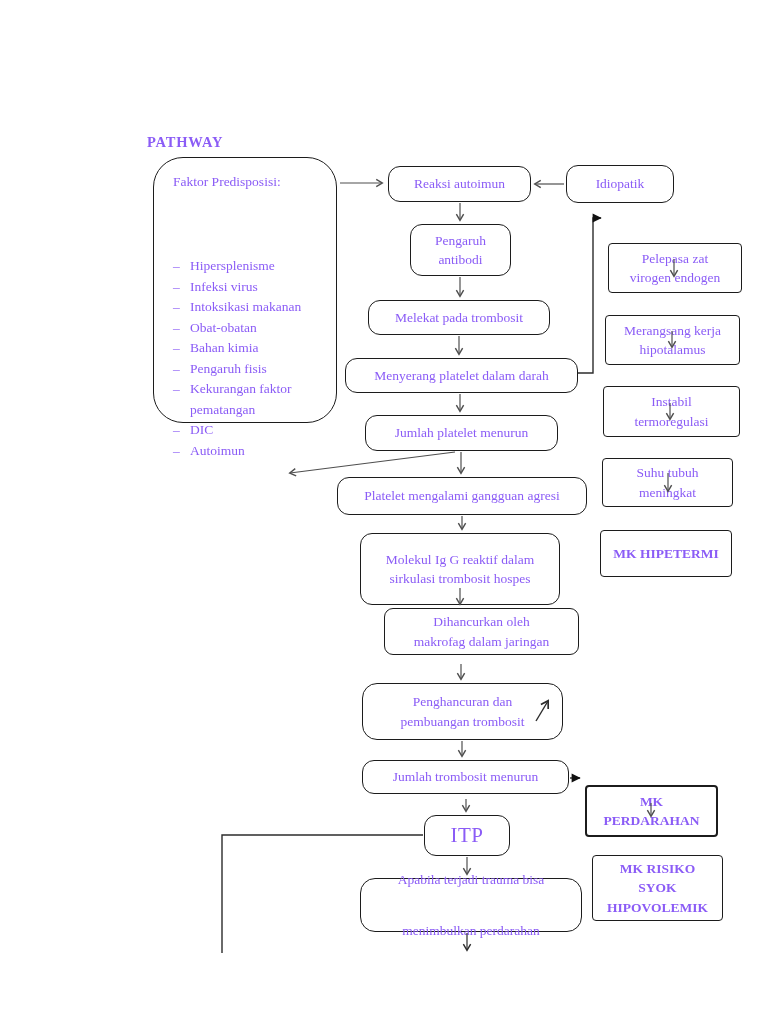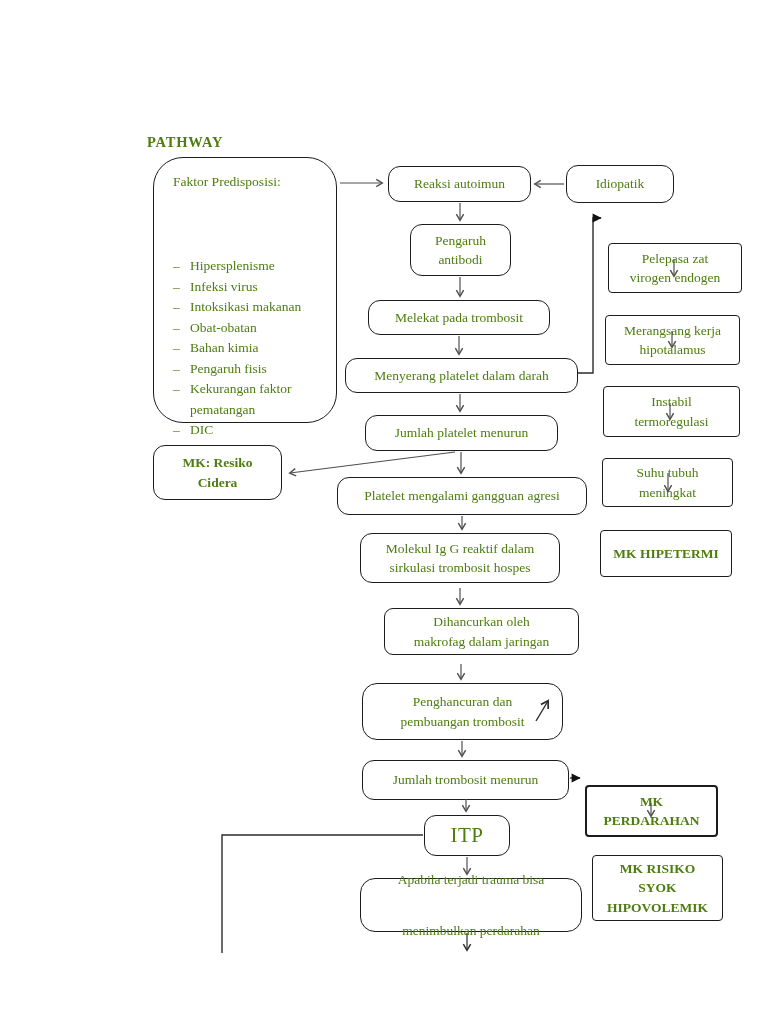--- a/index.html
+++ b/index.html
@@ -1,18 +1,18 @@
 <!DOCTYPE html>
 <html><head>
 <meta charset="utf-8">
 <style>
   html,body { margin:0; padding:0; background:#ffffff; }
   .page {
     position:relative; width:768px; height:1024px; background:#ffffff;
-    font-family:"Liberation Serif", serif; color:#4d7c0f; overflow:hidden;
+    font-family:"Liberation Serif", serif; color:#8b5cf6; overflow:hidden;
   }
   .heading {
     position:absolute; left:147px; top:134px;
     font-size:14.5px; font-weight:bold; letter-spacing:0.8px;
   }
   .box {
     position:absolute; box-sizing:border-box; background:#ffffff;
     border:1.6px solid #1c1c1c;
     display:flex; flex-direction:column; align-items:center; justify-content:center;
     text-align:center; font-size:13.5px; line-height:1.42; z-index:2;
@@ -79,45 +79,41 @@
   </div>
 
   <div class="box round" style="left:345px; top:358px; width:233px; height:35px;">
     <div class="ln">Menyerang platelet dalam darah</div>
   </div>
 
   <div class="box round" style="left:365px; top:415px; width:193px; height:36px;">
     <div class="ln">Jumlah platelet menurun</div>
   </div>
 
-  <div class="box round bold" style="left:153px; top:445px; width:129px; height:55px;">
-    <div class="ln">MK: Resiko</div>
-    <div class="ln">Cidera</div>
-  </div>
 
   <div class="box round" style="left:337px; top:477px; width:250px; height:38px;">
     <div class="ln">Platelet mengalami gangguan agresi</div>
   </div>
 
-  <div class="box round" style="left:360px; top:533px; width:200px; height:50px;">
+  <div class="box round" style="left:360px; top:533px; width:200px; height:72px;">
     <div class="ln">Molekul Ig G reaktif dalam</div>
     <div class="ln">sirkulasi trombosit hospes</div>
   </div>
 
   <div class="box round" style="left:384px; top:608px; width:195px; height:47px;border-radius:9px;">
     <div class="ln">Dihancurkan oleh</div>
     <div class="ln">makrofag dalam jaringan</div>
   </div>
 
   <div class="box round" style="left:362px; top:683px; width:201px; height:57px; border-radius:15px;">
     <div class="ln">Penghancuran dan</div>
     <div class="ln">pembuangan trombosit</div>
   </div>
 
-  <div class="box round" style="left:362px; top:760px; width:207px; height:40px;">
+  <div class="box round" style="left:362px; top:760px; width:207px; height:34px;">
     <div class="ln">Jumlah trombosit menurun</div>
   </div>
 
   <div class="box round" style="left:424px; top:815px; width:86px; height:41px;">
     <div class="ln itp-text">ITP</div>
   </div>
 
   <div class="box round" style="left:360px; top:878px; width:222px; height:54px; border-radius:15px;gap:32px;">
     <div class="ln">Apabila terjadi trauma bisa</div>
     <div class="ln">menimbulkan perdarahan</div>

